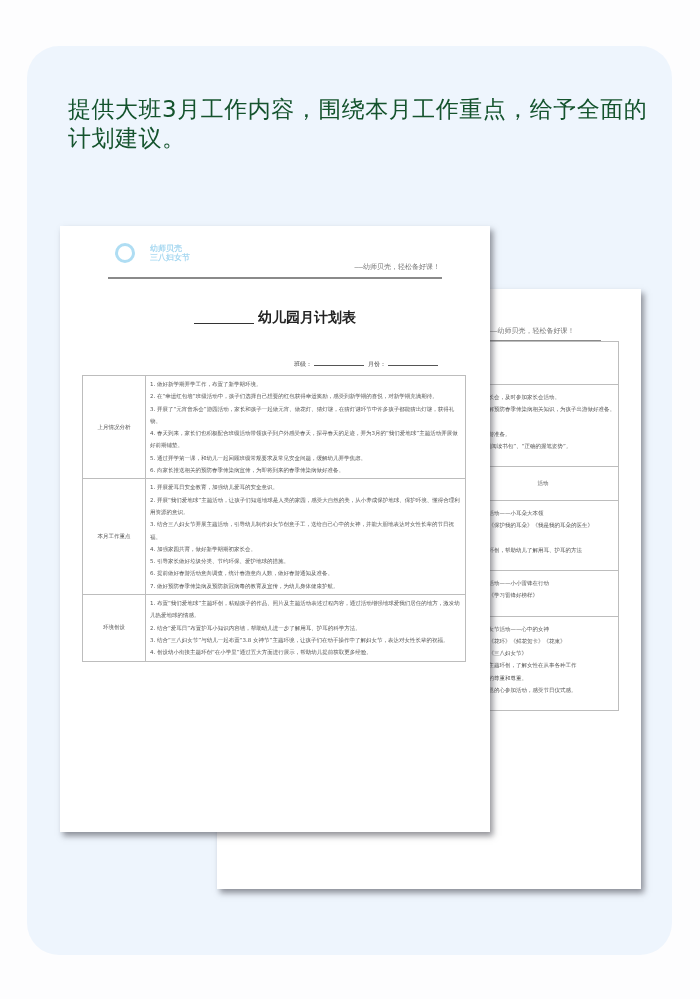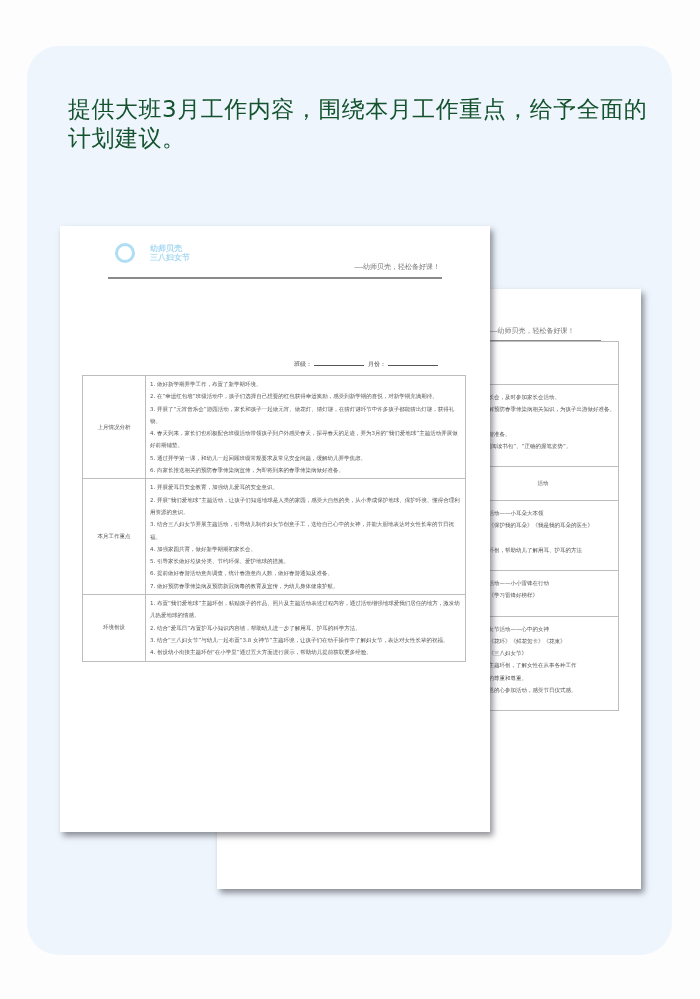--- a/index.html
+++ b/index.html
@@ -93,20 +93,23 @@
 <div class="page front">
   <div class="logo">
     <div class="logo-mark"></div>
     <div class="logo-text">
       <span>幼师贝壳</span>
       <span>三八妇女节</span>
     </div>
   </div>
   <div class="tagline">——幼师贝壳，轻松备好课！</div>
   <div class="rule"></div>
+  <div class="doc-title">
+    <span class="blank"></span><span>幼儿园月计划表</span>
+  </div>
   <div class="meta">
     <span>班级：</span><span class="ln"></span><span>月份：</span><span class="ln"></span>
   </div>
   <table class="plan">
     <tbody id="front-rows">
         <tr>
           <td class="label">上月情况分析</td>
           <td class="items">
             <div class="item">1. 做好新学期开学工作，布置了新学期环境。</div>
             <div class="item">2. 在“幸运红包墙”班级活动中，孩子们选择自己想要的红包获得幸运奖励，感受到新学期的喜悦，对新学期充满期待。</div>

